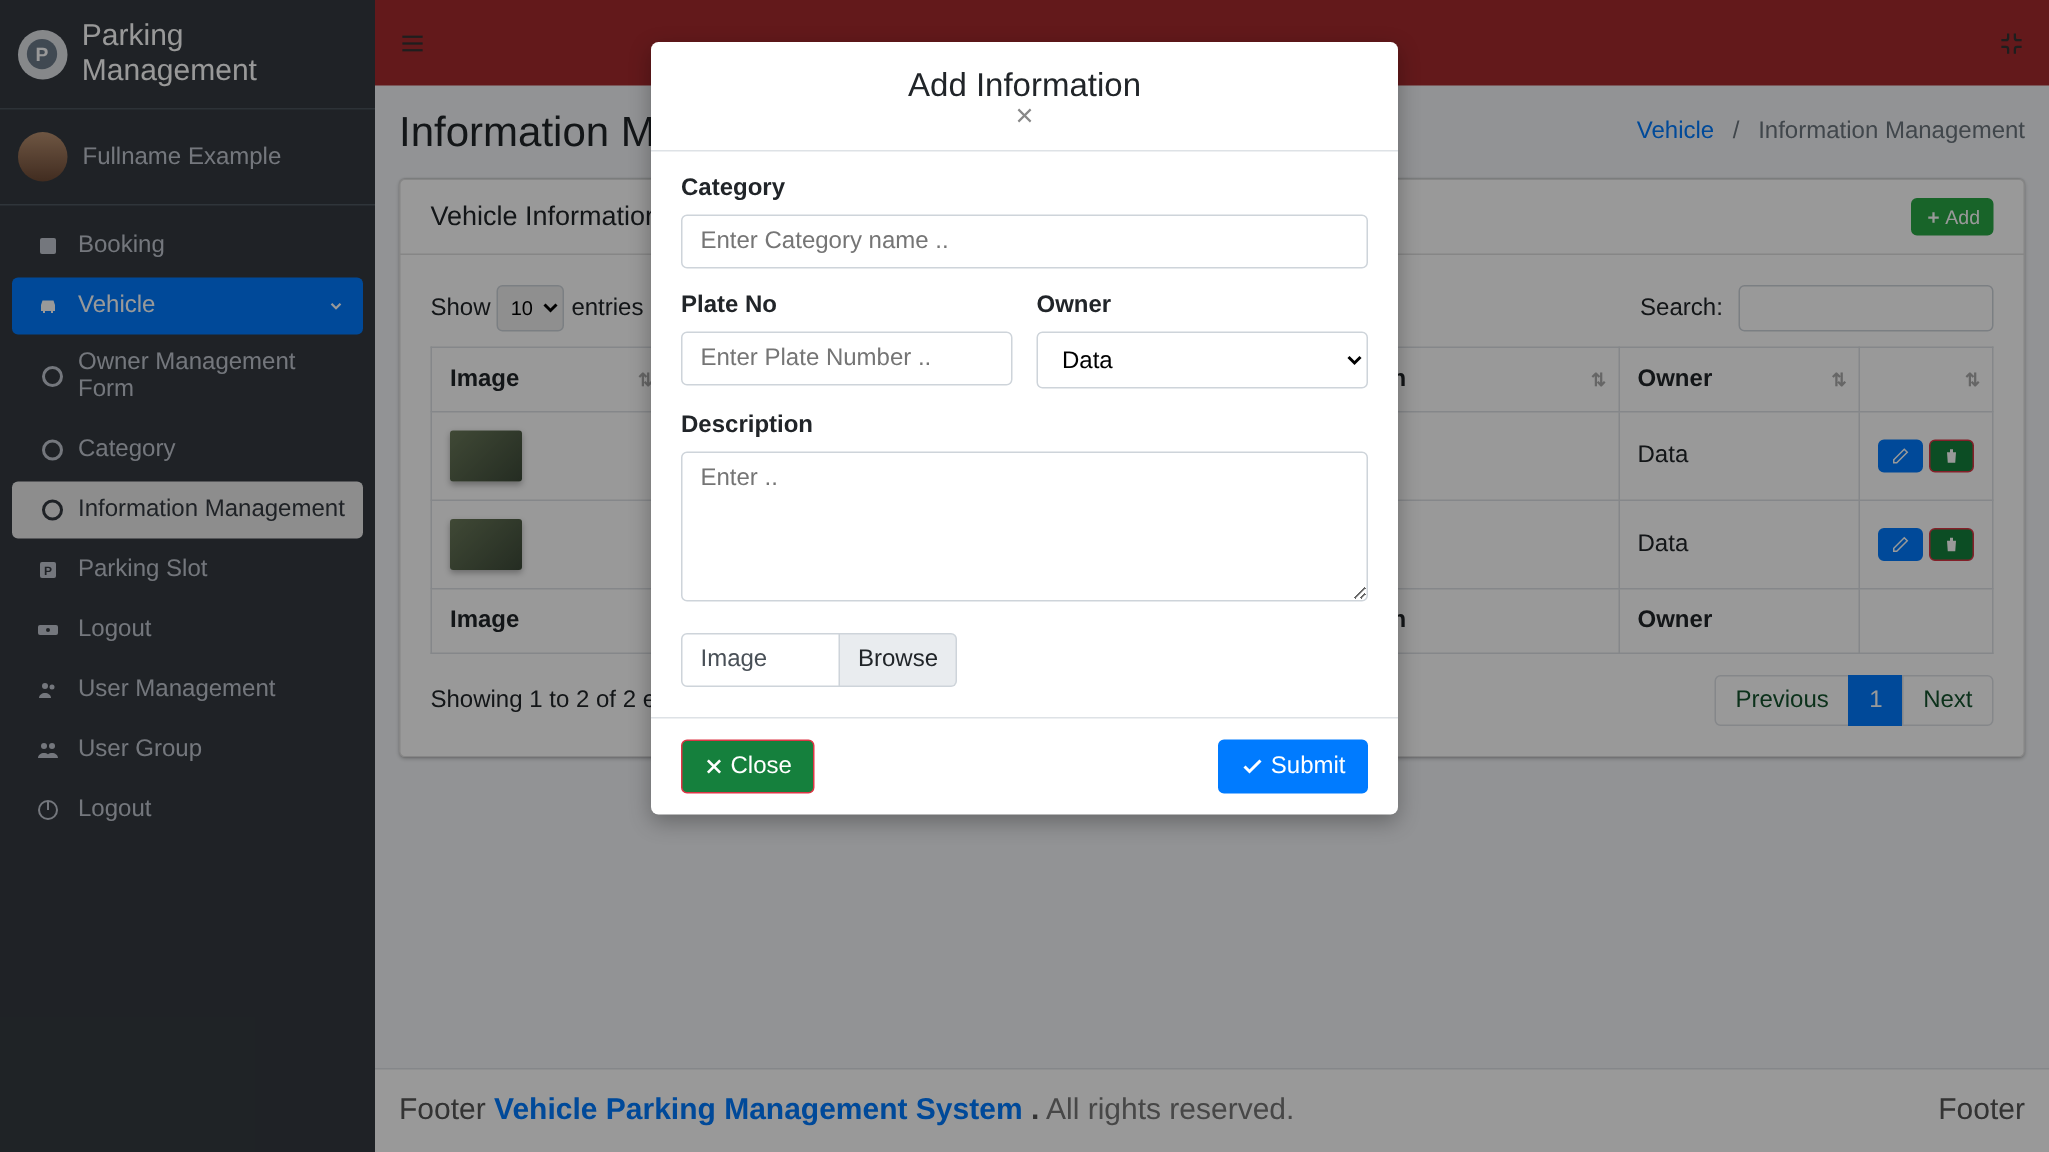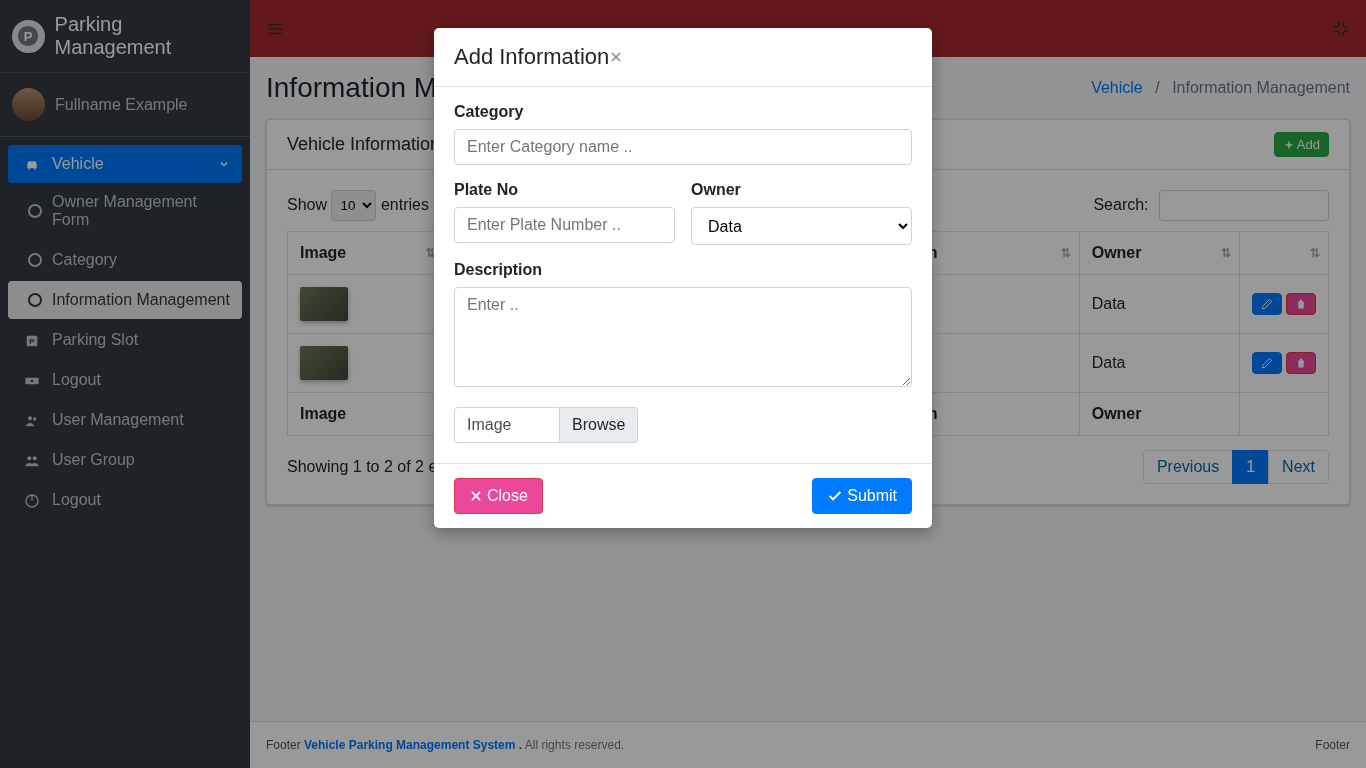--- a/index.html
+++ b/index.html
@@ -39,49 +39,49 @@
 .breadcrumb a { color: #007bff; text-decoration: none; }
 .breadcrumb .sep { margin: 0 8px; color: #6c757d; }
 
 .card { margin: 0 16px 16px 16px; background: #fff; border: 1px solid rgba(0,0,0,.125); border-radius: 4px; box-shadow: 0 0 1px rgba(0,0,0,.125),0 1px 3px rgba(0,0,0,.2); }
 .card-header { padding: 12px 20px; border-bottom: 1px solid rgba(0,0,0,.125); display: flex; justify-content: space-between; align-items: center; }
 .card-title { font-size: 18px; font-weight: 400; }
 .btn { display: inline-flex; align-items: center; padding: 5px 10px; border-radius: 4px; border: 1px solid transparent; font-size: 14px; cursor: pointer; color: #fff; }
 .btn-sm { padding: 4px 8px; font-size: 13px; }
 .btn-success { background: #28a745; border-color: #28a745; }
 .btn-primary { background: #007bff; border-color: #007bff; }
-.btn-danger { background: #ec4899; border-color: #dc3545; }
+.btn-danger { background: #15803d; border-color: #dc3545; }
 
 .card-body { padding: 20px; }
 .dt-top { display: flex; justify-content: space-between; align-items: center; margin-bottom: 10px; }
 .dt-length select { height: 31px; border: 1px solid #ced4da; border-radius: 4px; padding: 2px 4px; }
 .dt-search input { height: 31px; border: 1px solid #ced4da; border-radius: 4px; padding: 4px 8px; width: 170px; margin-left: 6px; }
 
 table { width: 100%; border-collapse: collapse; }
 th, td { border: 1px solid #dee2e6; padding: 12px; text-align: left; font-size: 16px; vertical-align: middle; }
 th { font-weight: 700; position: relative; }
 .sort-ic { position: absolute; right: 8px; top: 50%; transform: translateY(-50%); color: #aaa; font-size: 12px; }
 tfoot th { font-weight: 700; }
 .thumb { width: 48px; height: 34px; background: linear-gradient(135deg,#6b7a5a,#3d4a39); border-radius: 2px; box-shadow: 0 2px 4px rgba(0,0,0,.3); }
 .row-actions { display: flex; gap: 4px; justify-content: flex-end; }
 
 .dt-bottom { display: flex; justify-content: space-between; align-items: center; margin-top: 14px; }
 .pagination { display: flex; }
-.pagination .pg { padding: 7px 13px; border: 1px solid #dee2e6; margin-left: -1px; color: #0369a1; cursor: pointer; background:#fff; }
+.pagination .pg { padding: 7px 13px; border: 1px solid #dee2e6; margin-left: -1px; color: #14532d; cursor: pointer; background:#fff; }
 .pagination .pg.activep { background: #007bff; color: #fff; border-color: #007bff; }
 .pagination .pg:first-child { border-radius: 4px 0 0 4px; }
 .pagination .pg:last-child { border-radius: 0 4px 4px 0; }
 
-.footer { border-top: 1px solid #dee2e6; background: #fff; padding: 16px; font-size: 12px; color: #555; display: flex; justify-content: space-between; margin-top: auto; }
+.footer { border-top: 1px solid #dee2e6; background: #fff; padding: 16px; font-size: 20px; color: #555; display: flex; justify-content: space-between; margin-top: auto; }
 .footer a { color: #007bff; text-decoration: none; font-weight: 700; }
 
 
 .overlay { position: absolute; inset: 0; background: rgba(0,0,0,.4); z-index: 100; }
 .modal { position: absolute; left: 50%; top: 28px; transform: translateX(-50%); width: 498px; background: #fff; border-radius: 5px; z-index: 101; box-shadow: 0 5px 15px rgba(0,0,0,.3); }
-.modal-header { padding: 16px 20px; border-bottom: 1px solid #dee2e6; display: flex; justify-content: flex-start; align-items: center; }
+.modal-header { padding: 16px 20px; border-bottom: 1px solid #dee2e6; display: flex; justify-content: center; align-items: center; flex-direction: column; }
 .modal-header h5 { font-size: 22px; font-weight: 500; }
 .modal-header .close { color: #888; cursor: pointer; font-size: 20px; }
 .modal-body { padding: 16px 20px; }
 .form-group { margin-bottom: 16px; }
 .form-group label { font-weight: 700; display: block; margin-bottom: 8px; }
 .form-control { width: 100%; padding: 8px 12px; border: 1px solid #ced4da; border-radius: 4px; font-size: 16px; background: #fff; font-family: inherit; }
 select.form-control { height: 38px; }
 textarea.form-control { height: 100px; resize: vertical; }
 .form-row { display: flex; gap: 16px; }
 .form-row > div { flex: 1; }
@@ -106,20 +106,28 @@
           <text x="12" y="17" text-anchor="middle" font-size="14" font-weight="bold" fill="#fff">P</text>
         </svg>
     </span>
     <span class="brand-text">Parking Management</span>
   </div>
   <div class="user-panel">
     <div class="avatar"></div>
     <div class="name">Fullname Example</div>
   </div>
   <ul class="nav">
+    <li>
+        <a>
+          <span class="nav-ic"><svg class="ic" viewBox="0 0 24 24" fill="currentColor">
+              <rect x="4" y="4" width="16" height="16" rx="2"></rect>
+            </svg></span>
+          <span>Booking</span>
+        </a>
+      </li>
     <li>
         <a class="active">
           <span class="nav-ic"><svg class="ic" viewBox="0 0 24 24" fill="currentColor">
               <path d="M5 11l1.5-4.5h11L19 11v6h-2v2h-2v-2H9v2H7v-2H5z"></path>
             </svg></span>
           <span>Vehicle</span>
           <span class="chev">
             <svg width="12" height="12" viewBox="0 0 24 24" fill="none" stroke="currentColor" stroke-width="3">
               <path d="M6 9l6 6 6-6"></path>
             </svg>

